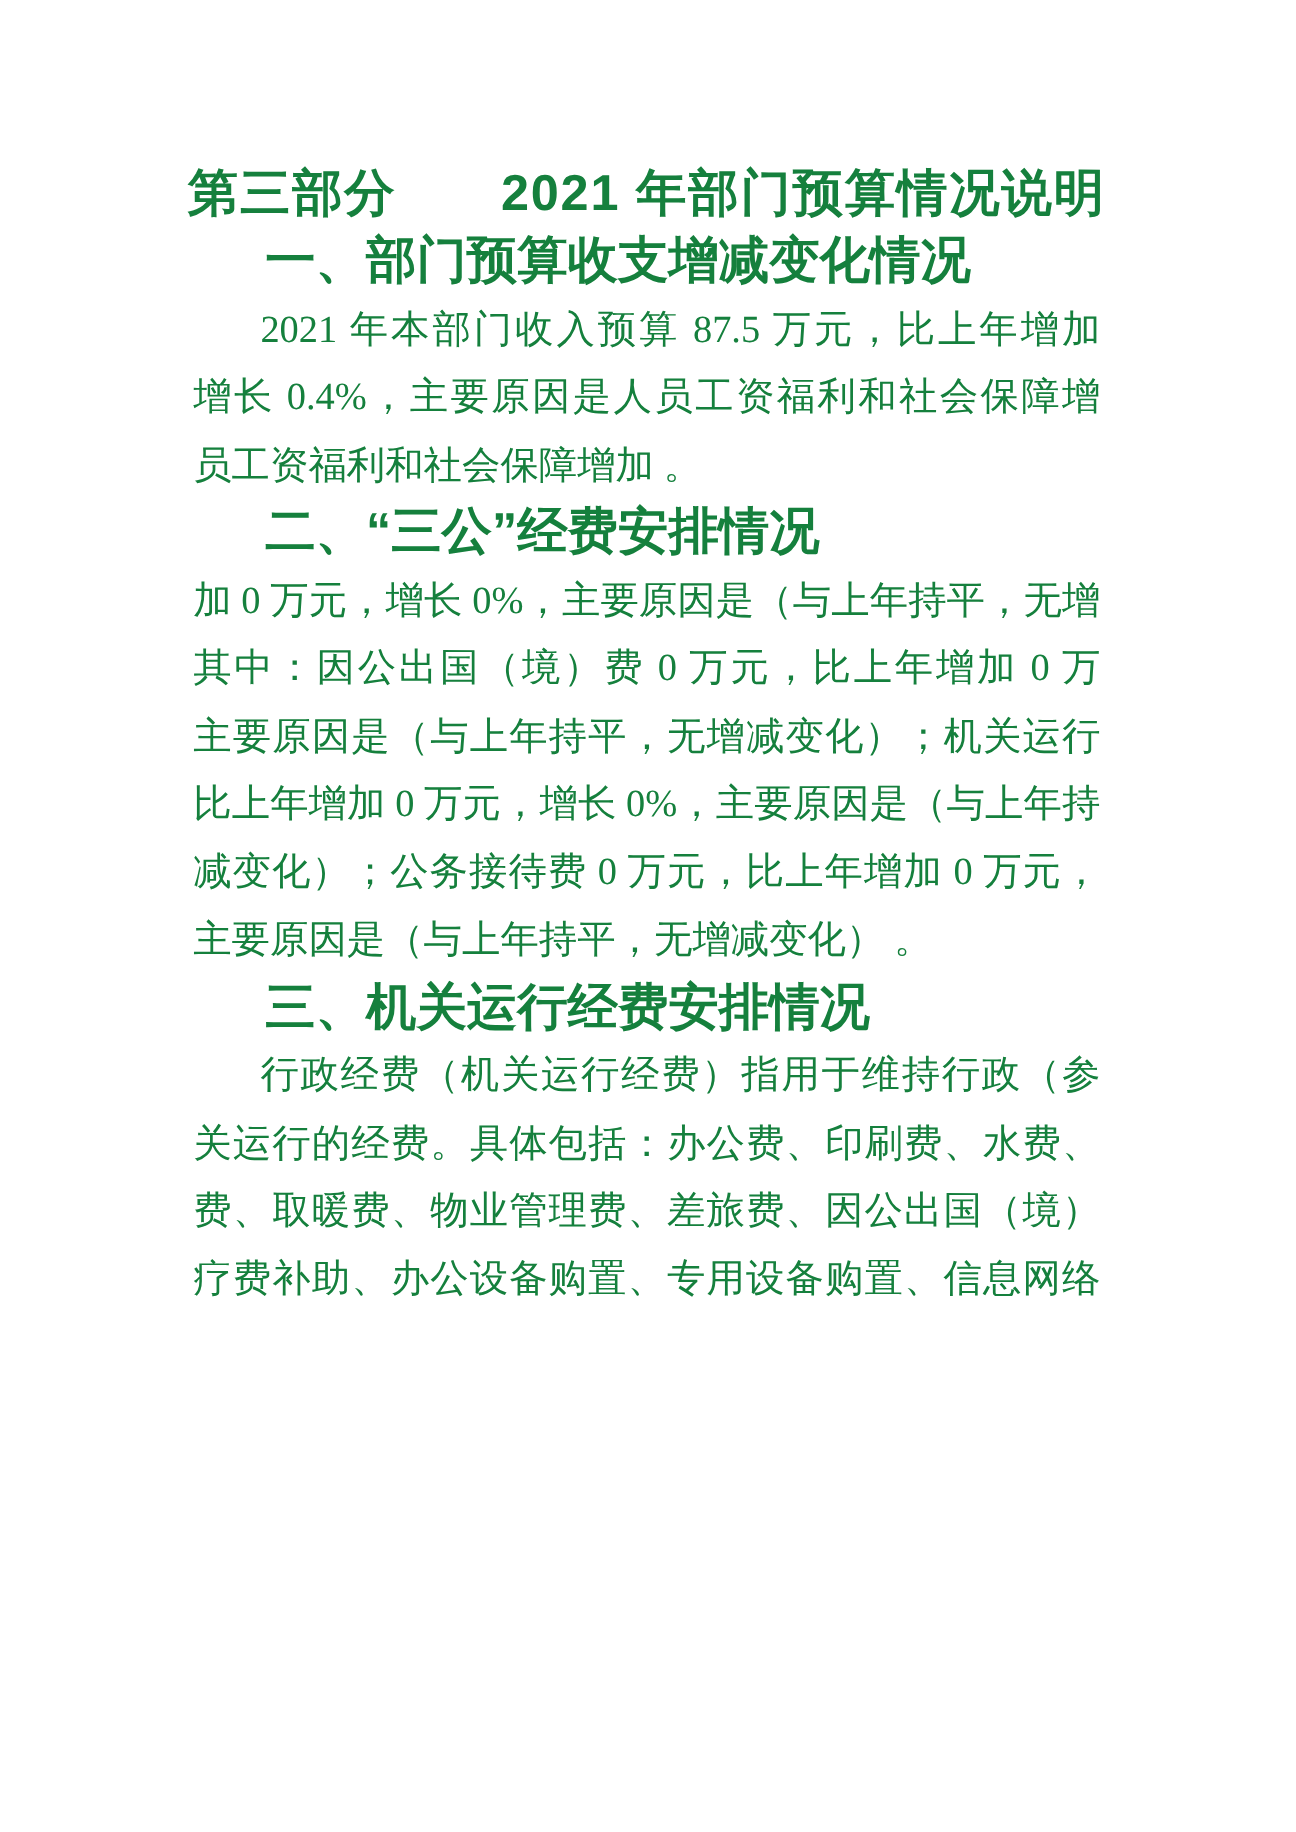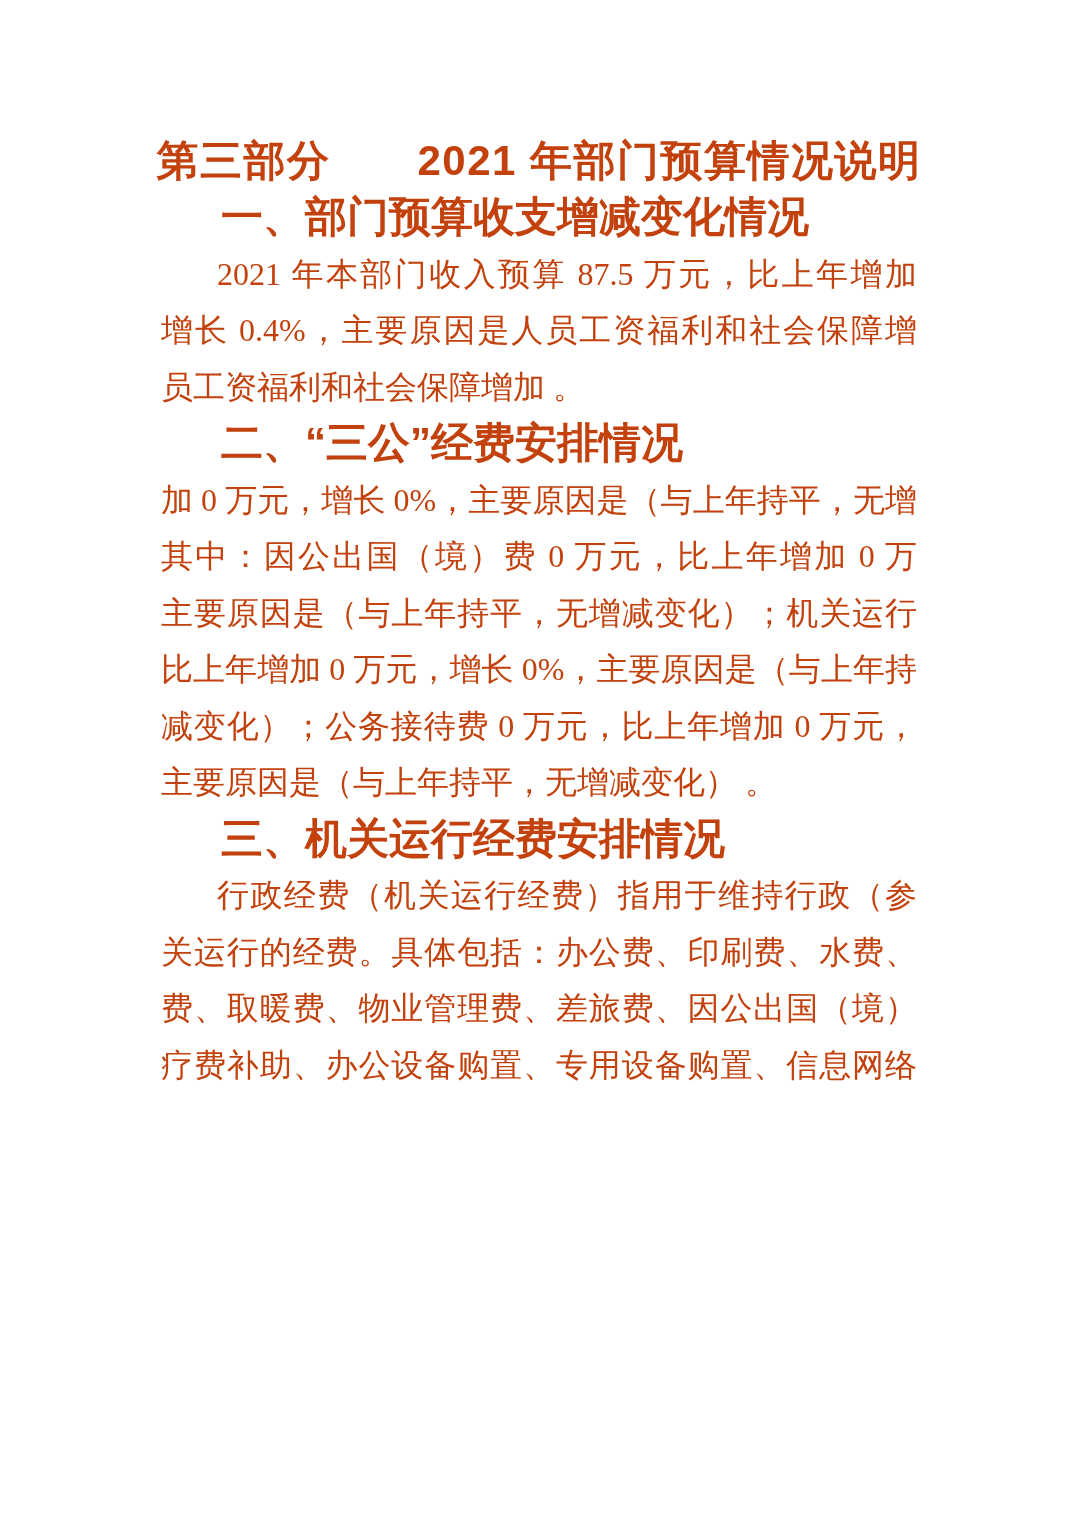--- a/index.html
+++ b/index.html
@@ -2,21 +2,21 @@
 <html><head>
 <meta charset="utf-8">
 <style>
   html, body { margin: 0; padding: 0; background: #ffffff; }
   .page {
     position: relative;
     width: 1080px;
     height: 1527px;
     background: #ffffff;
     overflow: hidden;
-    color: #c2410c;
+    color: #15803d;
   }
   .content {
     position: absolute;
     left: 161px;
     top: 0;
     width: 756px;
   }
   .title-wrap {
     height: 189px;
     display: flex;

